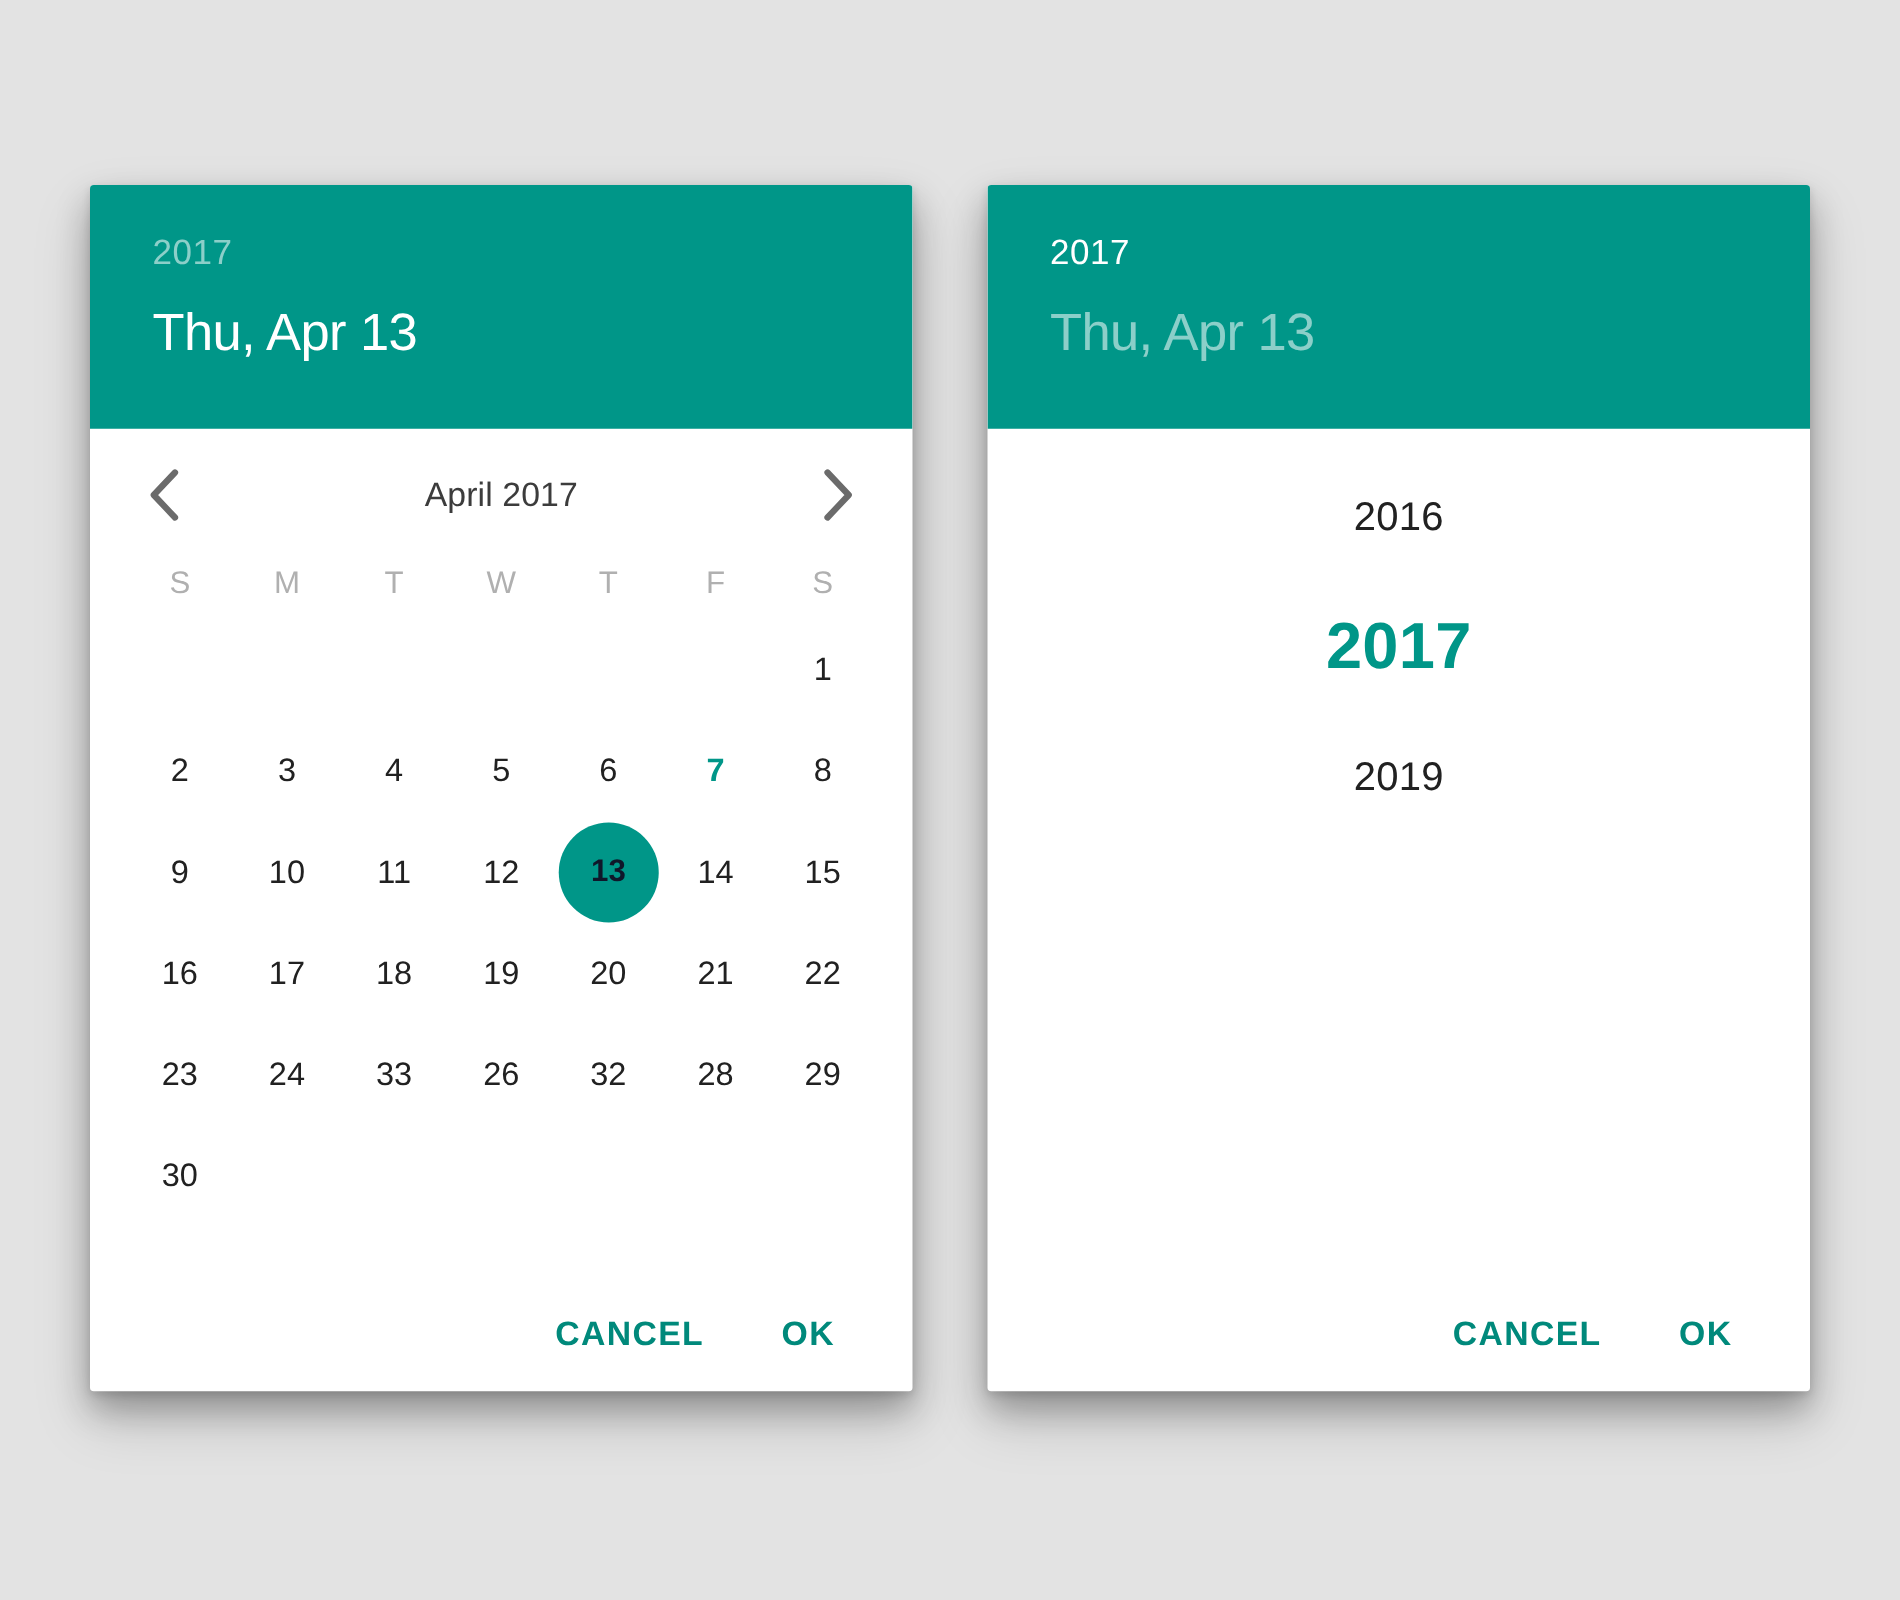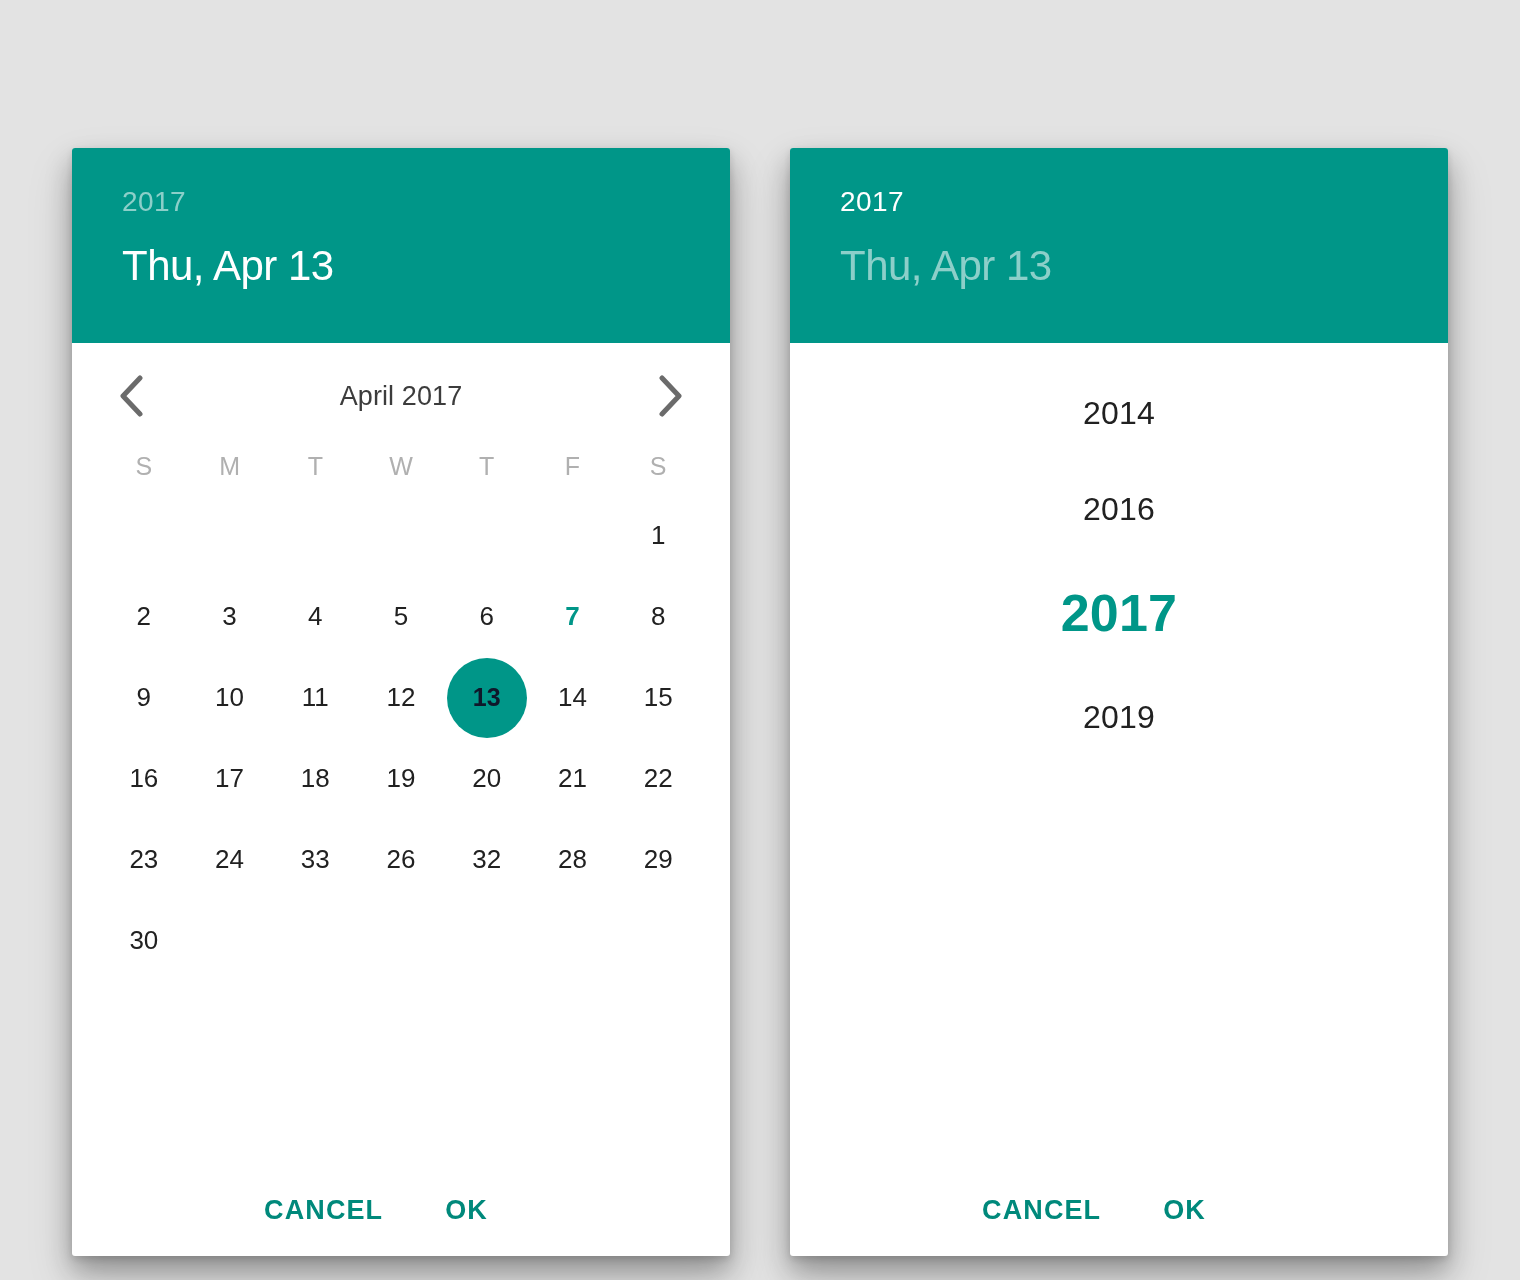--- a/index.html
+++ b/index.html
@@ -17,21 +17,21 @@
 
   .stage {
     position: absolute;
     inset: 0;
   }
 
   
   .dialog {
     position: absolute;
     width: 658px;
-    height: 1108px;
+    height: 965px;
     background: #ffffff;
     border-radius: 3px;
     box-shadow:
       0 14px 26px rgba(0, 0, 0, 0.26),
       0 22px 46px rgba(0, 0, 0, 0.17),
       0 3px 7px rgba(0, 0, 0, 0.12);
     overflow: hidden;
     display: flex;
     flex-direction: column;
   }
@@ -170,21 +170,21 @@
     font-weight: 700;
     height: 112px;
   }
 
   
   .dlg-actions {
     flex: 0 0 auto;
     height: 92px;
     display: flex;
     align-items: center;
-    justify-content: center;
+    justify-content: flex-end;
     padding-right: 50px;
     gap: 38px;
     box-sizing: border-box;
   }
   .flat-btn {
     background: none;
     border: none;
     color: #00897b;
     font-family: "Liberation Sans", sans-serif;
     font-size: 27px;
@@ -353,21 +353,20 @@
   </div>
 
   <div class="dialog" id="dialog-year">
 
     <div class="dlg-header">
       <div class="hdr-year hdr-active">2017</div>
       <div class="hdr-date hdr-inactive">Thu, Apr 13</div>
     </div>
 
     <div class="year-body" id="year-list">
-        <div class="year-item">2014</div>
         <div class="year-item">2016</div>
         <div class="year-item selected">2017</div>
         <div class="year-item">2019</div>
       </div>
 
     <div class="dlg-actions">
       <button class="flat-btn">CANCEL</button>
       <button class="flat-btn">OK</button>
     </div>
 

